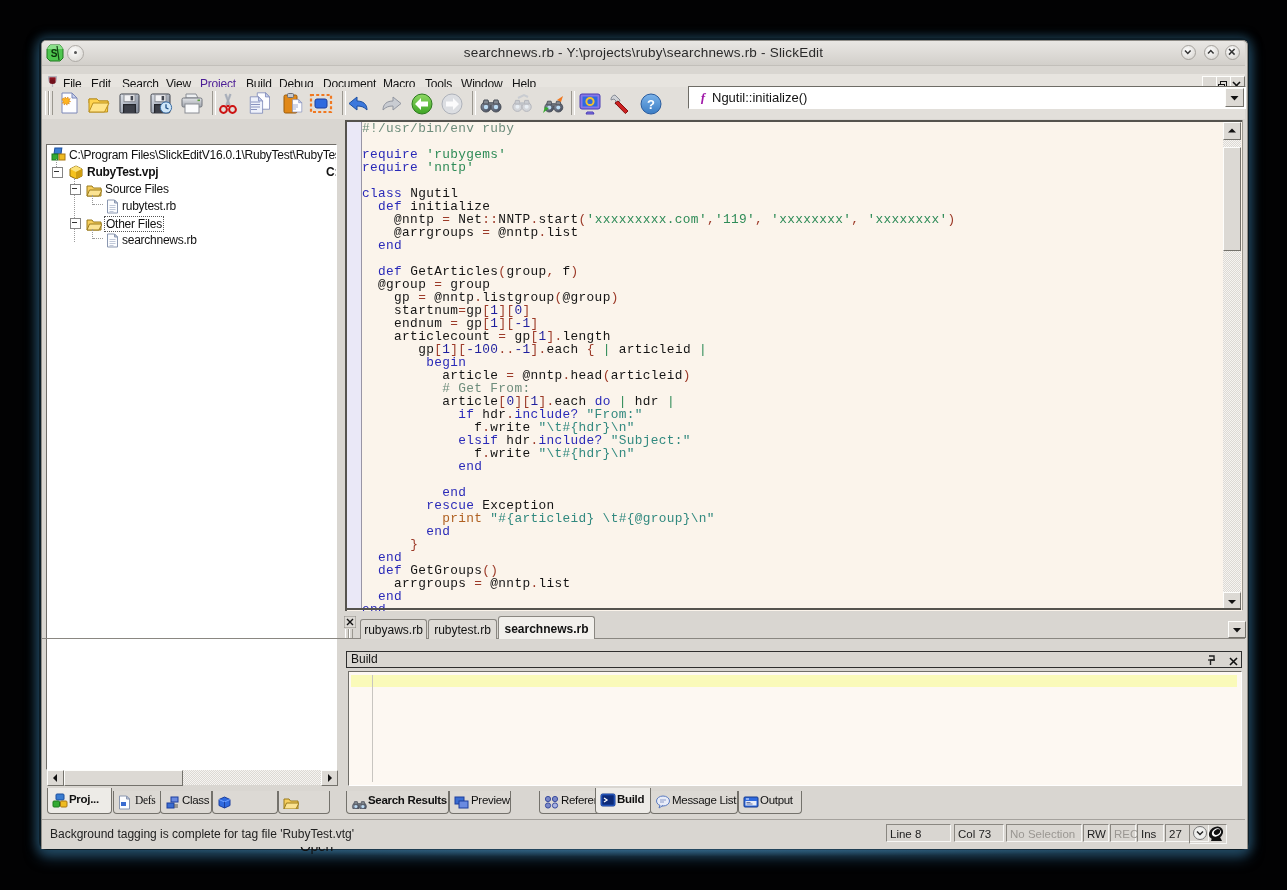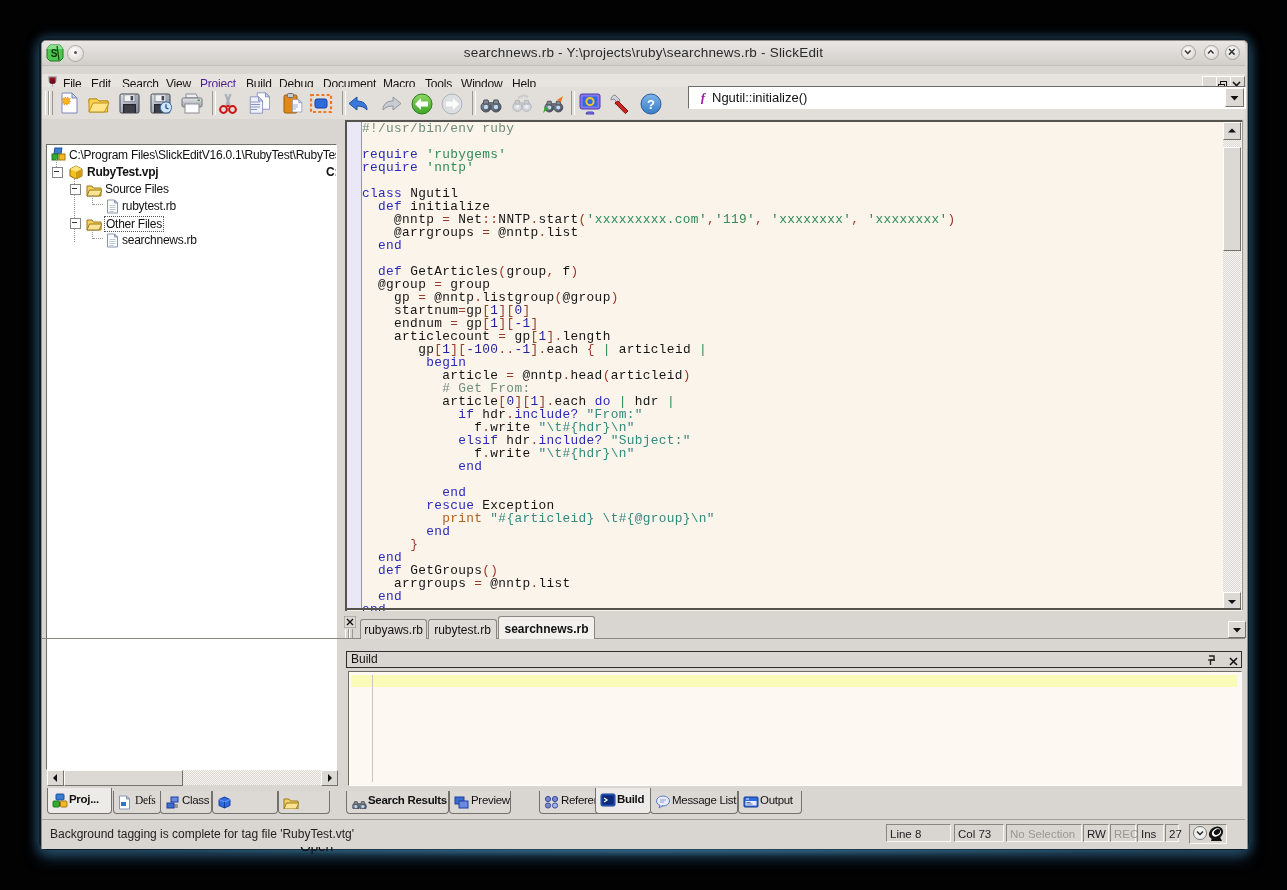--- a/index.html
+++ b/index.html
@@ -485,21 +485,21 @@
     </div>
     <div class="abs" style="left:0px;top:778px;width:1203px;height:2px;border-top:1px solid #a5a29d;border-bottom:1px solid #fff;"></div>
     <div class="abs" style="left:0px;top:781px;width:1203px;height:25px;background:#d9d6d1;">
       <div class="abs celltxt" style="left:8px;top:5px;">Background tagging is complete for tag file 'RubyTest.vtg'</div>
       <div class="abs" style="left:844px;top:2px;width:65px;height:18px;border-top:1px solid #8a8781;border-left:1px solid #8a8781;border-bottom:1px solid #f6f6f4;border-right:1px solid #f6f6f4;font-size:11.5px;color:#222;padding:3px 0 0 3px;box-sizing:border-box;white-space:nowrap;">Line 8</div>
       <div class="abs" style="left:912px;top:2px;width:50px;height:18px;border-top:1px solid #8a8781;border-left:1px solid #8a8781;border-bottom:1px solid #f6f6f4;border-right:1px solid #f6f6f4;font-size:11.5px;color:#222;padding:3px 8px 0 3px;box-sizing:border-box;white-space:nowrap;">Col 73</div>
       <div class="abs" style="left:964px;top:2px;width:76px;height:18px;border-top:1px solid #8a8781;border-left:1px solid #8a8781;border-bottom:1px solid #f6f6f4;border-right:1px solid #f6f6f4;font-size:11.5px;color:#9a9792;padding:3px 0 0 3px;box-sizing:border-box;white-space:nowrap;">No Selection</div>
       <div class="abs" style="left:1041px;top:2px;width:26px;height:18px;border-top:1px solid #8a8781;border-left:1px solid #8a8781;border-bottom:1px solid #f6f6f4;border-right:1px solid #f6f6f4;font-size:11.5px;color:#222;padding:3px 0 0 3px;box-sizing:border-box;white-space:nowrap;">RW</div>
       <div class="abs" style="left:1068px;top:2px;width:26px;height:18px;border-top:1px solid #8a8781;border-left:1px solid #8a8781;border-bottom:1px solid #f6f6f4;border-right:1px solid #f6f6f4;font-size:11.5px;color:#9a9792;padding:3px 0 0 3px;box-sizing:border-box;white-space:nowrap;">REC</div>
       <div class="abs" style="left:1095px;top:2px;width:27px;height:18px;border-top:1px solid #8a8781;border-left:1px solid #8a8781;border-bottom:1px solid #f6f6f4;border-right:1px solid #f6f6f4;font-size:11.5px;color:#222;padding:3px 0 0 3px;box-sizing:border-box;white-space:nowrap;">Ins</div>
-      <div class="abs" style="left:1123px;top:2px;width:14px;height:18px;border-top:1px solid #8a8781;border-left:1px solid #8a8781;border-bottom:1px solid #f6f6f4;border-right:1px solid #f6f6f4;font-size:11.5px;color:#222;padding:3px 0 0 3px;box-sizing:border-box;white-space:nowrap;">27</div>
+      <div class="abs" style="left:1123px;top:2px;width:44px;height:18px;border-top:1px solid #8a8781;border-left:1px solid #8a8781;border-bottom:1px solid #f6f6f4;border-right:1px solid #f6f6f4;font-size:11.5px;color:#222;padding:3px 0 0 3px;box-sizing:border-box;white-space:nowrap;">27</div>
       <div class="abs" style="left:1147px;top:2px;width:36px;height:18px;border-top:1px solid #8a8781;border-left:1px solid #8a8781;border-bottom:1px solid #f6f6f4;border-right:1px solid #f6f6f4;"></div>
       <div class="abs" style="left:1150px;top:3px;"><svg width="16" height="16" viewBox="0 0 16 16" style="">
           <circle cx="8" cy="8" r="6.5" fill="#efefed" stroke="#777"></circle>
           <path d="M5 6.5l3 3 3-3" fill="none" stroke="#222" stroke-width="1.4"></path>
         </svg></div>
       <div class="abs" style="left:1164px;top:3px;"><svg width="20" height="17" viewBox="0 0 20 17" style="">
           <ellipse cx="10" cy="8" rx="7.5" ry="6" fill="#111" transform="rotate(-35 10 8)"></ellipse>
           <ellipse cx="10.5" cy="7.5" rx="5" ry="3.8" fill="#fff" transform="rotate(-35 10.5 7.5)"></ellipse>
           <ellipse cx="11" cy="7" rx="3.4" ry="2.5" fill="#111" transform="rotate(-35 11 7)"></ellipse>
           <path d="M6 13l8-1 2 4H5z" fill="#111"></path>

